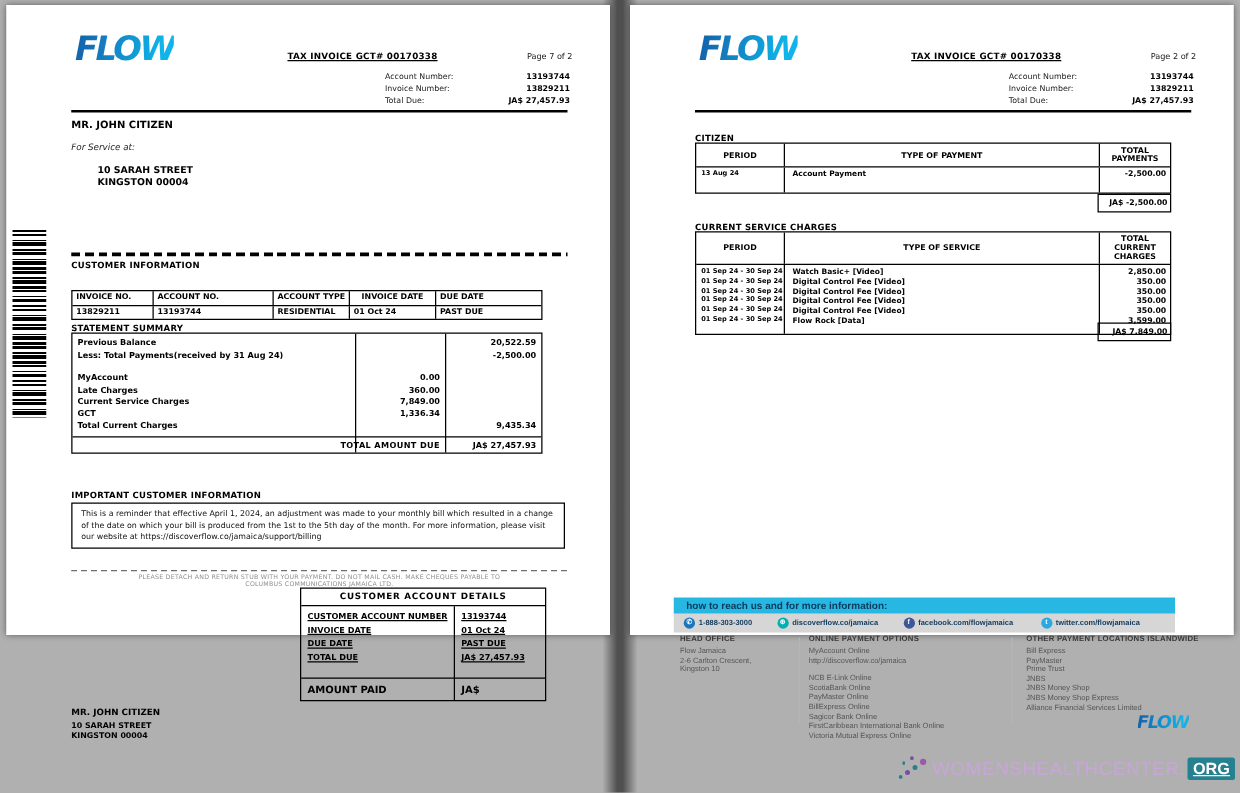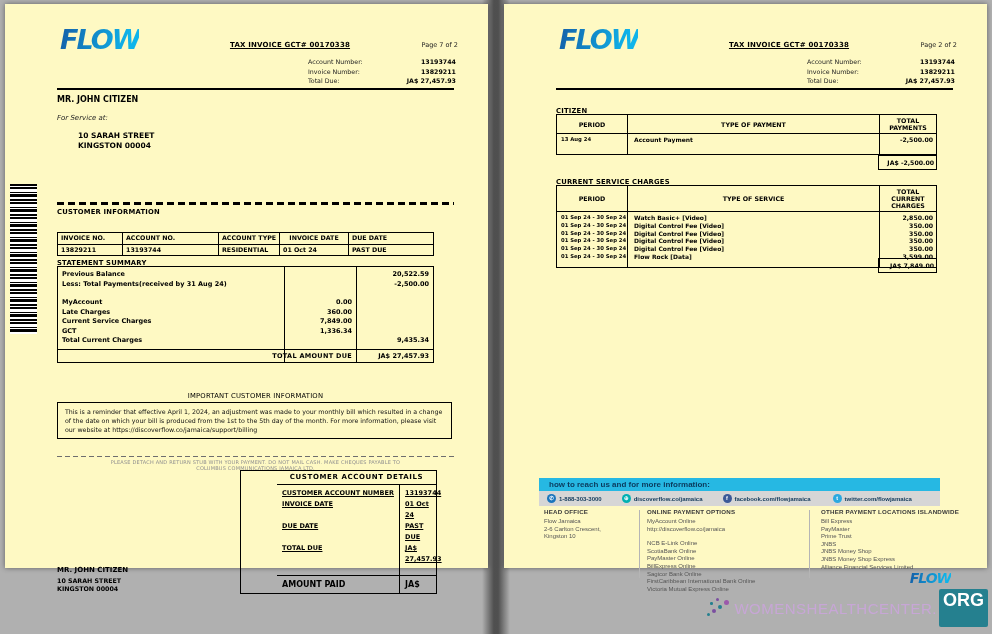--- a/index.html
+++ b/index.html
@@ -2,21 +2,21 @@
 <html><head>
 <meta charset="utf-8">
 <style>
   * { margin:0; padding:0; box-sizing:border-box; }
   html,body { width:992px; height:634px; }
   body { background:#b0b0b0; position:relative; font-family:"DejaVu Sans",sans-serif; overflow:hidden; color:#000; }
 
   .page-gap { position:absolute; left:482px; top:0; width:28px; height:634px;
     background:linear-gradient(90deg, rgba(0,0,0,0) 0%, rgba(0,0,0,.55) 42%, rgba(0,0,0,.55) 58%, rgba(0,0,0,0) 100%); }
 
-  .page { position:absolute; top:4px; width:483px; height:564px; background:#fef9c3;
+  .page { position:absolute; top:4px; width:483px; height:504px; background:#ffffff;
     box-shadow:0 0 5px rgba(0,0,0,.45); }
   .page1 { left:5px; }
   .page2 { left:504px; }
 
   
   .flow-logo { position:absolute; left:55px; top:20px;
     font:italic 900 27px "DejaVu Sans",sans-serif; letter-spacing:-2px;
     background:linear-gradient(100deg,#1464ac 5%,#0fb4ea 85%);
     -webkit-background-clip:text; background-clip:text; color:transparent; }
   .doc-title { position:absolute; left:140px; top:37px; width:290px; text-align:center;
@@ -61,33 +61,33 @@
   .ss-body { padding:3px 0; }
   .ss-row { display:flex; line-height:9.5px; font-weight:700;align-items:flex-end; }
   .ss-row .l { flex:0 0 226px; padding-left:4px; }
   .ss-row .m { flex:0 0 72px; text-align:right; padding-right:4px; }
   .ss-row .r { flex:1; text-align:right; padding-right:4px; }
   .gap-above { margin-top:9px; }
   .ss-foot { display:flex; border-top:1px solid #000; font-weight:700; line-height:12px; }
   .ss-foot .lbl { flex:0 0 298px; text-align:right; padding-right:4px; letter-spacing:.3px; }
   .ss-foot .val { flex:1; text-align:right; padding-right:4px; }
 
-  .imp-title { position:absolute; left:52px; right:34px; top:388px; text-align:center;
-    font-size:6.8px; font-weight:400; letter-spacing:.2px; }
+  .imp-title { position:absolute; left:52px; right:34px; top:388px; text-align:left;
+    font-size:6.8px; font-weight:700; letter-spacing:.2px; }
   .imp-box { position:absolute; left:52px; right:36px; top:398px; border:1px solid #000;
     padding:4px 7px; font-size:6.3px; line-height:9px; color:#111; }
 
   .detach-note { position:absolute; left:52px; right:34px; top:455px; text-align:center;
     font-size:5px; color:#8f8f8f; line-height:6px; letter-spacing:.2px; }
 
   .company { position:absolute; left:52px; top:468px; }
   .company .nm { font-size:6.8px; font-weight:700; margin-bottom:1px; }
   .company .ln { font-size:6px; color:#222; line-height:7.5px; }
 
-  .cad-table { position:absolute; left:235px; top:466px; width:197px; border:1px solid #000;padding-left:36px; }
+  .cad-table { position:absolute; left:235px; top:466px; width:197px; border:1px solid #000; }
   .cad-title { text-align:center; font-weight:700; font-size:7px; letter-spacing:.6px;
     border-bottom:1px solid #000; line-height:13px; }
   .cad-wrap { position:relative; }
   .cad-vline { position:absolute; left:122px; top:0; bottom:0; width:1px; background:#000; }
   .cad-body { padding:3px 0 10px; }
   .cad-row { display:flex; line-height:11px; font-size:6.5px; font-weight:700;text-decoration:underline; }
   .cad-row .k { flex:0 0 122px; padding-left:5px; }
   .cad-row .v { flex:1; padding-left:6px; }
   .cad-foot { display:flex; border-top:1px solid #000; font-size:8px; font-weight:700; line-height:17px; }
   .cad-foot .k { flex:0 0 122px; padding-left:5px; }
@@ -153,22 +153,22 @@
     font-family:"Liberation Sans",sans-serif; z-index:5; }
   .wm-dots { position:relative; width:27px; height:24px; margin-right:1px; }
   .wm-dots span { position:absolute; border-radius:50%; }
   .d1{left:1px; top:17px; width:3px; height:3px; background:#25808f;}
   .d2{left:6px; top:13px; width:4px; height:4px; background:#7b4ea0;}
   .d3{left:12px; top:9px; width:4px; height:4px; background:#25808f;}
   .d4{left:18px; top:4px; width:5px; height:5px; background:#9b59ab;}
   .d5{left:10px; top:2px; width:3px; height:3px; background:#7b4ea0;}
   .d6{left:4px; top:6px; width:2.5px; height:2.5px; background:#25808f;}
   .wm-name { font-size:15px; color:#c7a6d6; letter-spacing:.5px; }
-  .wm-org { background:#25808f; color:#fff; font-size:18px; font-weight:700;
-    padding:1px 4px 16px; border-radius:2px; margin-left:2px; }
+  .wm-org { background:#25808f; color:#fff; font-size:13px; font-weight:700;
+    padding:1px 4px 2px; border-radius:2px; margin-left:2px;text-decoration:underline; }
 </style>
 </head>
 <body>
 
 <div class="page-gap"></div>
 
 <div class="page page1">
   <div class="flow-logo">FLOW</div>
   <div class="doc-title">TAX INVOICE GCT# 00170338</div>
   <div class="page-label">Page 7 of 2</div>

